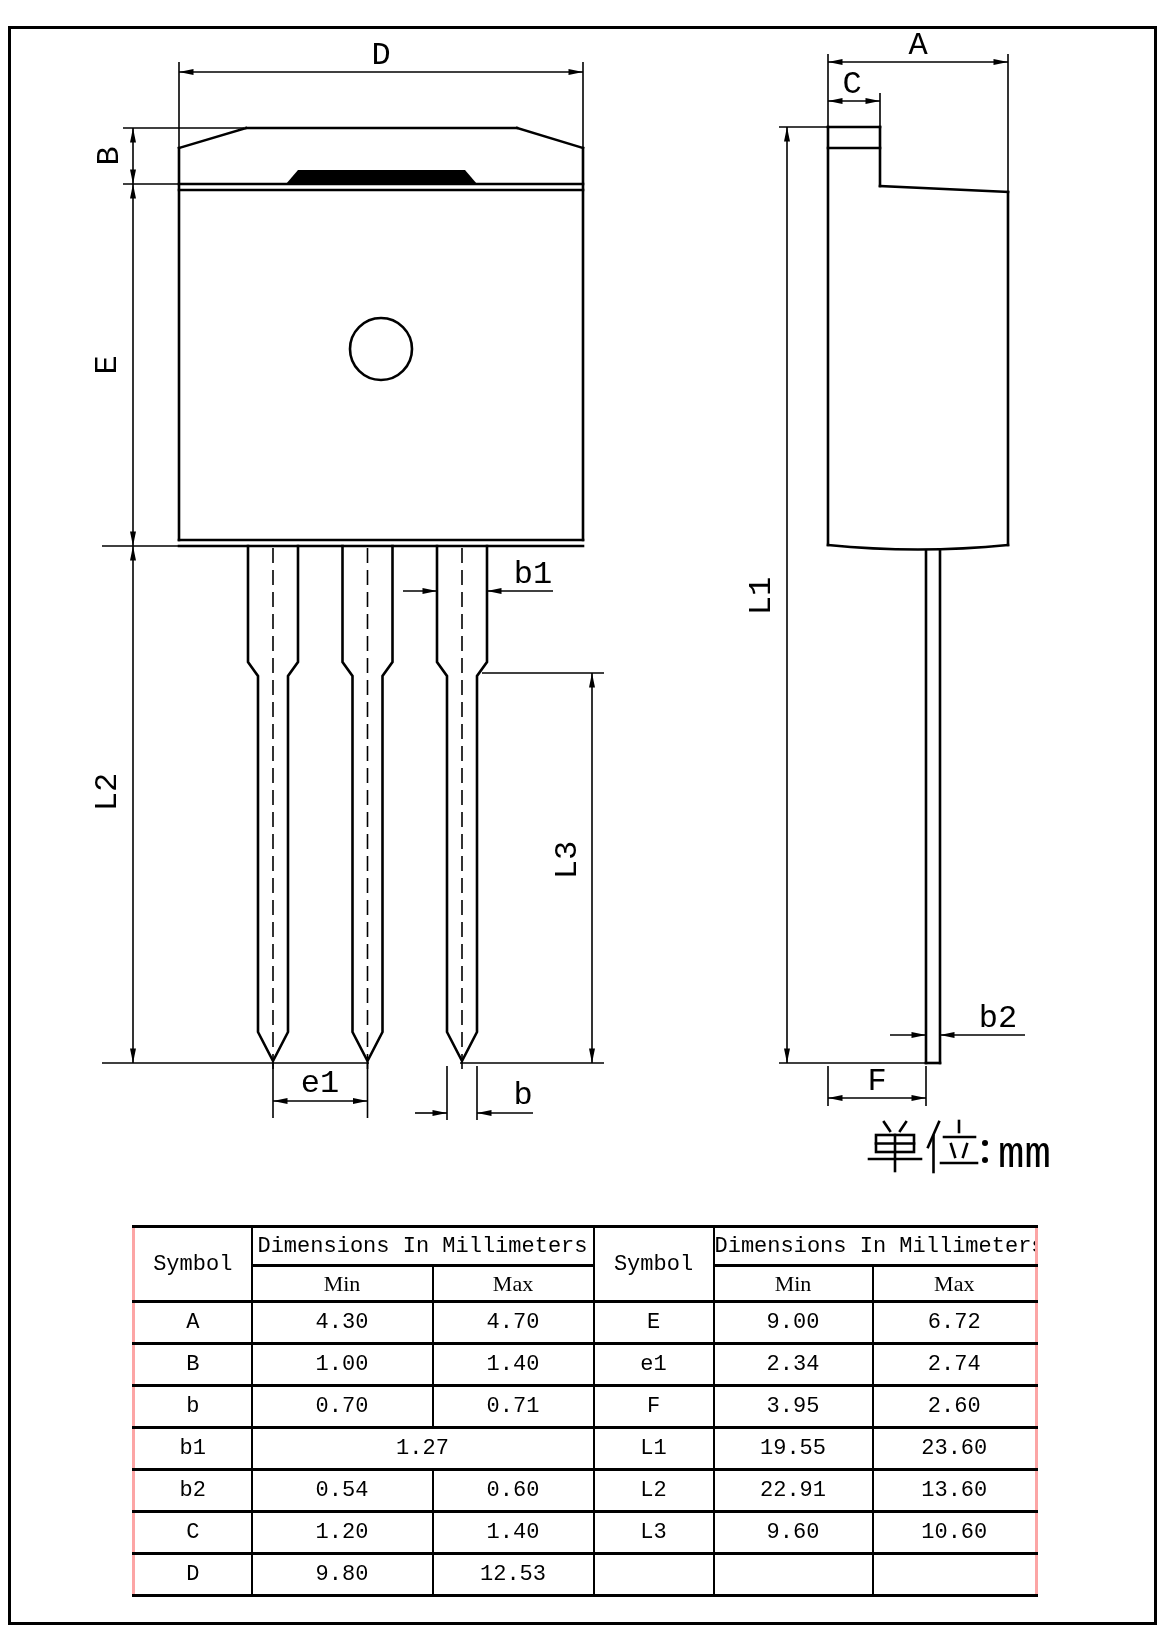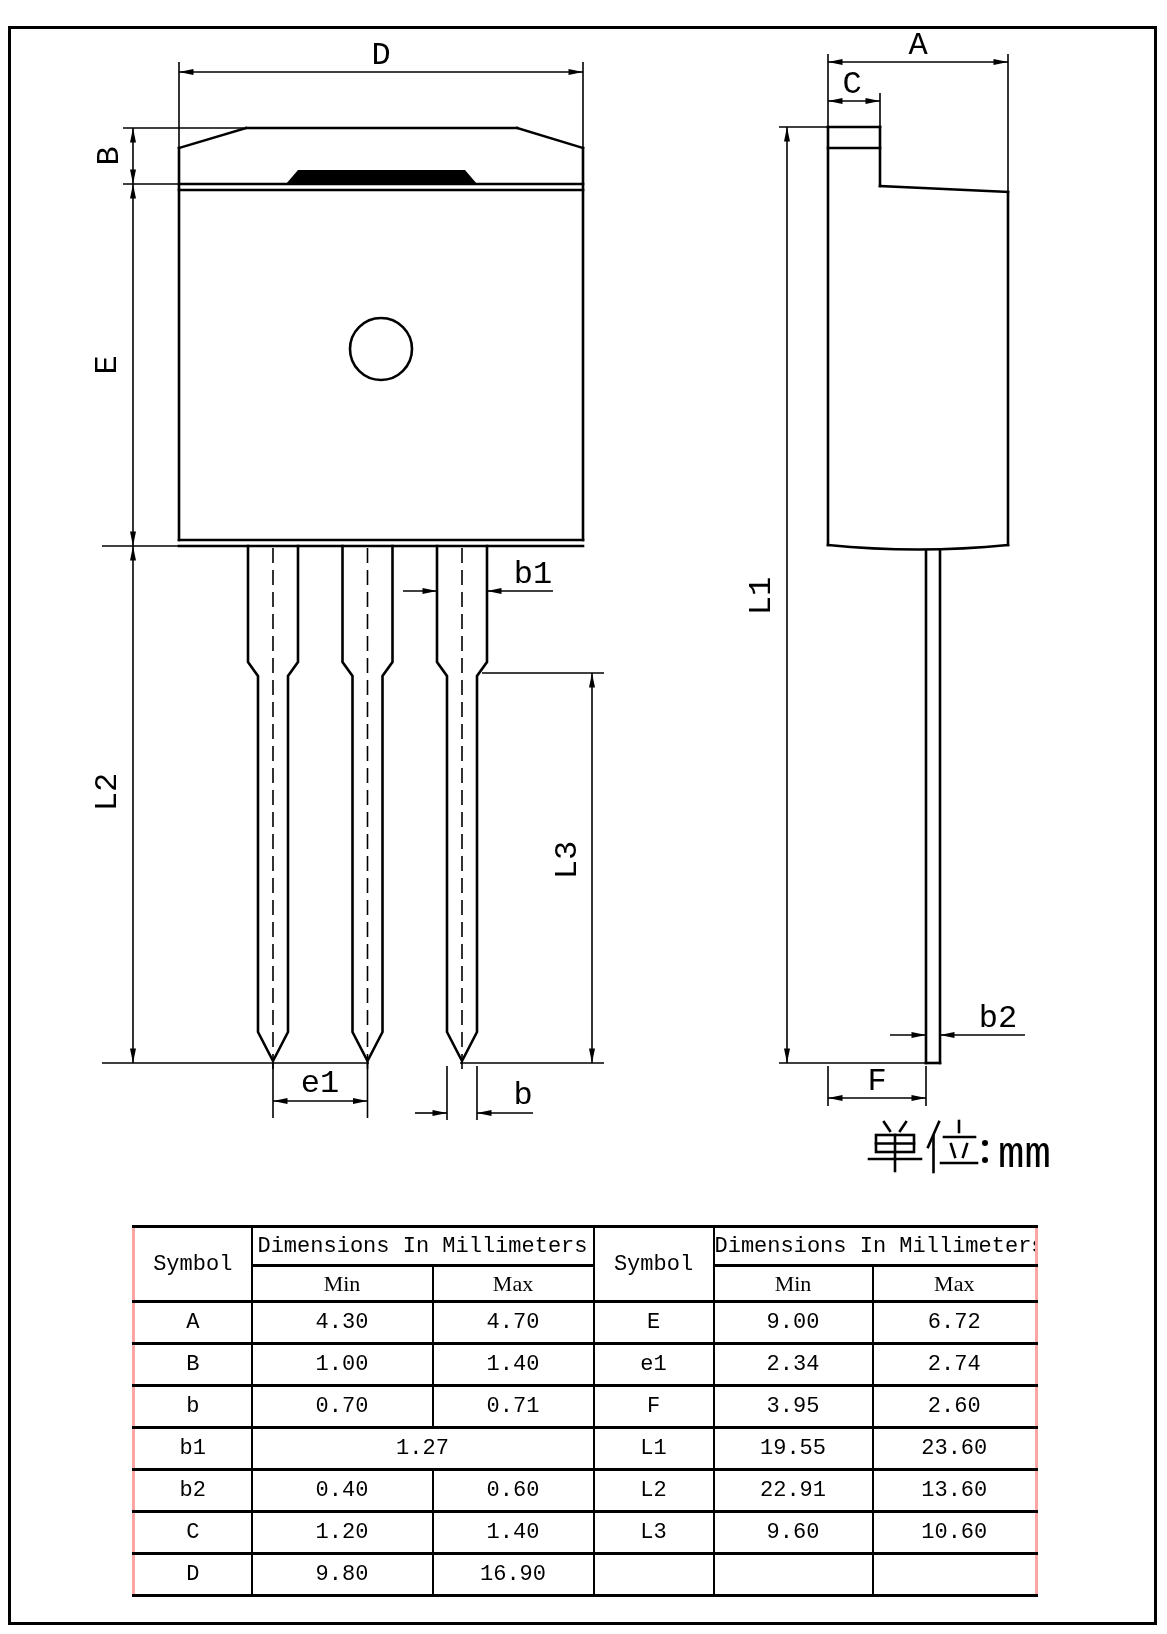--- a/index.html
+++ b/index.html
@@ -248,38 +248,38 @@
     </tr>
     <tr class="dr">
       <td>b1</td>
       <td colspan="2">1.27</td>
       <td>L1</td>
       <td>19.55</td>
       <td>23.60</td>
     </tr>
     <tr class="dr">
       <td>b2</td>
-      <td>0.40</td>
+      <td>0.54</td>
       <td>0.60</td>
       <td>L2</td>
       <td>22.91</td>
       <td>13.60</td>
     </tr>
     <tr class="dr">
       <td>C</td>
       <td>1.20</td>
       <td>1.40</td>
       <td>L3</td>
       <td>9.60</td>
       <td>10.60</td>
     </tr>
     <tr class="dr">
       <td>D</td>
       <td>9.80</td>
-      <td>16.90</td>
+      <td>12.53</td>
       <td></td>
       <td></td>
       <td></td>
     </tr>
   </tbody>
     </table>
 
 </div>
 
 </body></html>

